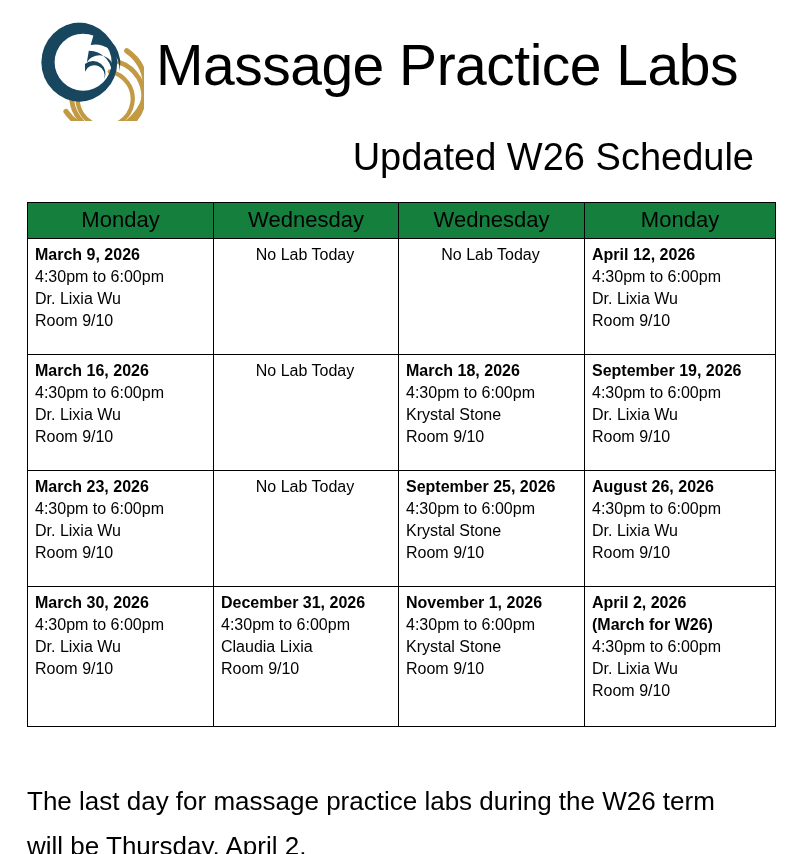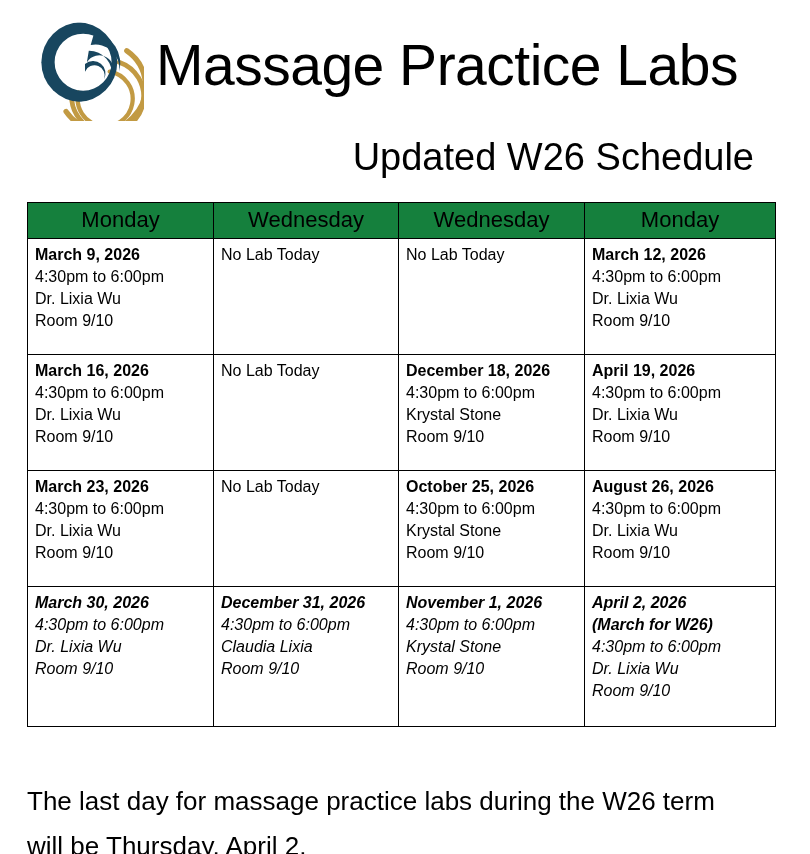--- a/index.html
+++ b/index.html
@@ -75,33 +75,34 @@
     box-sizing: border-box;
   }
   table.schedule td {
     border: 1.3px solid #000;
     vertical-align: top;
     padding: 5px 9px 6px 7px;
     font-size: 16px;
     line-height: 1.38;
   }
   td.nolab {
+    text-align: center;
     vertical-align: middle;
     font-size: 22px;
     padding-left: 0;
   }
   .cell-date {
     font-weight: bold;
     white-space: nowrap;
   }
   .cell-line {
     white-space: nowrap;
   }
   .row-tall td { height: 104px; }
-  .row-last td { height: 128px; font-style: italic; }
+  .row-last td { height: 128px; }
 
   
   .footnote {
     margin: 52px 0 0 27px;
     width: 700px;
     font-size: 26px;
     line-height: 1.72;
   }
 </style>
 </head>
@@ -156,57 +157,57 @@
         <tr class="row-tall">
           <td>
             <div class="cell-date">March 9, 2026</div>
             <div class="cell-line">4:30pm to 6:00pm</div>
             <div class="cell-line">Dr. Lixia Wu</div>
             <div class="cell-line">Room 9/10</div>
           </td>
           <td class="nolab"><span>No Lab Today</span></td>
           <td class="nolab"><span>No Lab Today</span></td>
           <td>
-            <div class="cell-date">March 12, 2026</div>
+            <div class="cell-date">April 12, 2026</div>
             <div class="cell-line">4:30pm to 6:00pm</div>
             <div class="cell-line">Dr. Lixia Wu</div>
             <div class="cell-line">Room 9/10</div>
           </td>
         </tr>
         <tr class="row-tall">
           <td>
             <div class="cell-date">March 16, 2026</div>
             <div class="cell-line">4:30pm to 6:00pm</div>
             <div class="cell-line">Dr. Lixia Wu</div>
             <div class="cell-line">Room 9/10</div>
           </td>
           <td class="nolab"><span>No Lab Today</span></td>
           <td>
-            <div class="cell-date">December 18, 2026</div>
+            <div class="cell-date">March 18, 2026</div>
             <div class="cell-line">4:30pm to 6:00pm</div>
             <div class="cell-line">Krystal Stone</div>
             <div class="cell-line">Room 9/10</div>
           </td>
           <td>
-            <div class="cell-date">April 19, 2026</div>
+            <div class="cell-date">September 19, 2026</div>
             <div class="cell-line">4:30pm to 6:00pm</div>
             <div class="cell-line">Dr. Lixia Wu</div>
             <div class="cell-line">Room 9/10</div>
           </td>
         </tr>
         <tr class="row-tall">
           <td>
             <div class="cell-date">March 23, 2026</div>
             <div class="cell-line">4:30pm to 6:00pm</div>
             <div class="cell-line">Dr. Lixia Wu</div>
             <div class="cell-line">Room 9/10</div>
           </td>
           <td class="nolab"><span>No Lab Today</span></td>
           <td>
-            <div class="cell-date">October 25, 2026</div>
+            <div class="cell-date">September 25, 2026</div>
             <div class="cell-line">4:30pm to 6:00pm</div>
             <div class="cell-line">Krystal Stone</div>
             <div class="cell-line">Room 9/10</div>
           </td>
           <td>
             <div class="cell-date">August 26, 2026</div>
             <div class="cell-line">4:30pm to 6:00pm</div>
             <div class="cell-line">Dr. Lixia Wu</div>
             <div class="cell-line">Room 9/10</div>
           </td>

